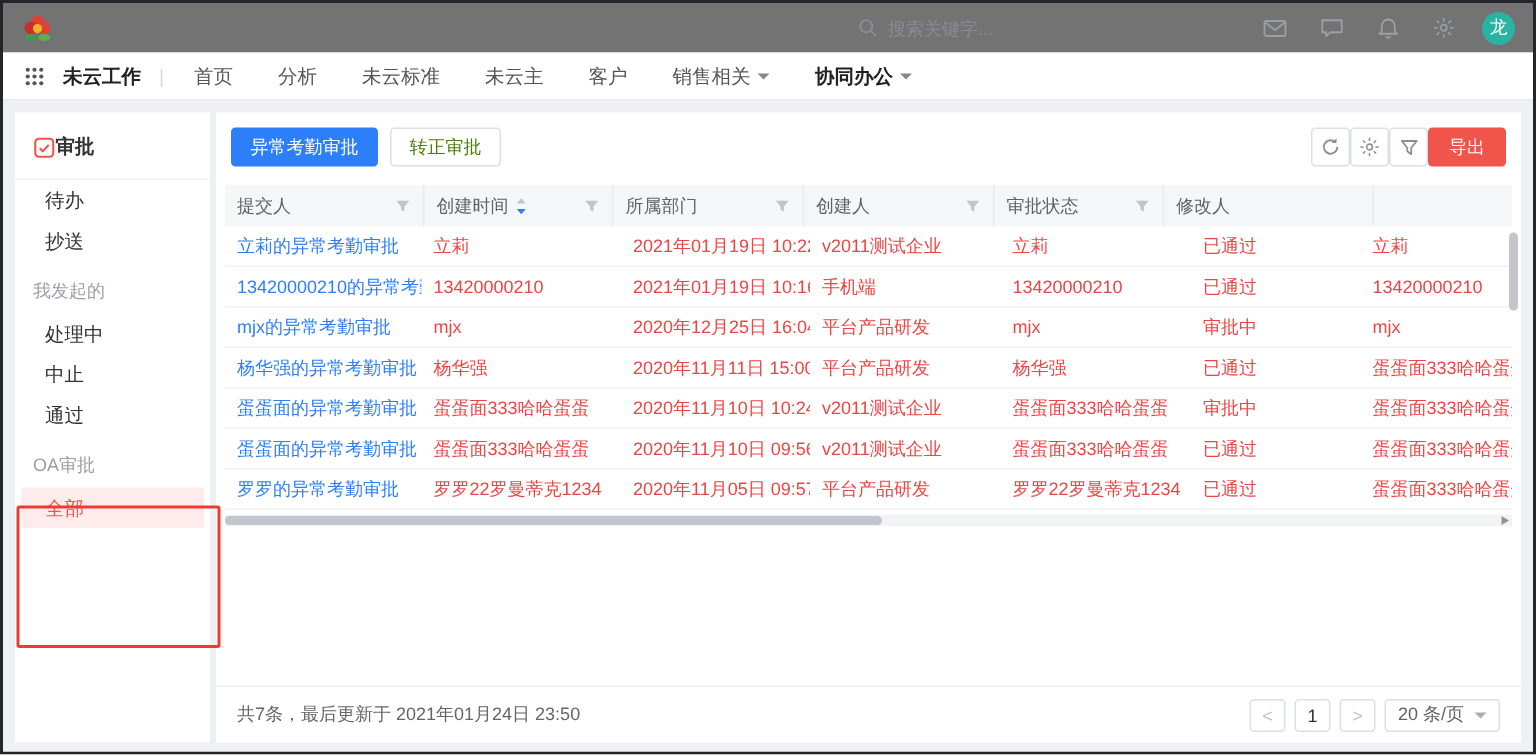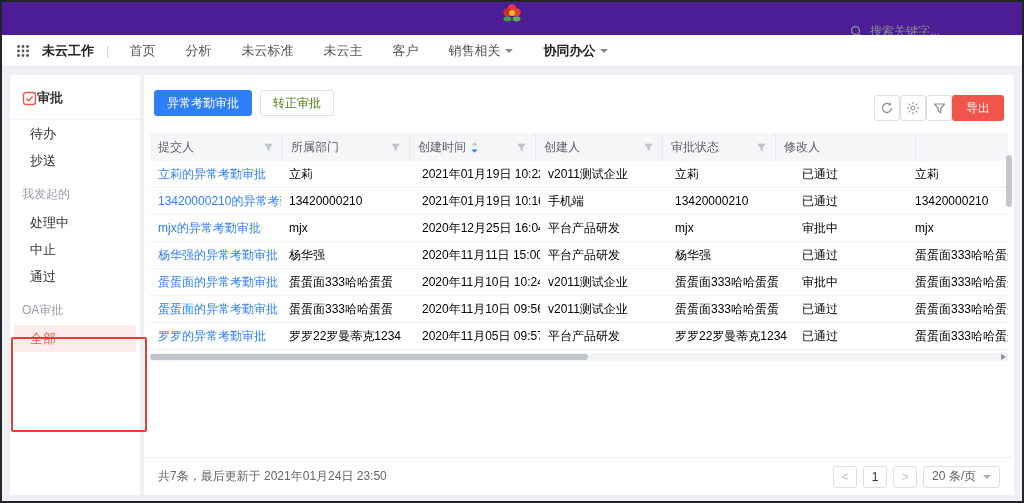--- a/index.html
+++ b/index.html
@@ -1,20 +1,20 @@
 <!DOCTYPE html>
 <html style="--accent-blue: #2d7ff9; --accent-red: #f0544a; --annotation-red: #ee3a33; --avatar-teal: #2ab3a3; --link-blue: #2d7ff9;"><head>
 <meta charset="utf-8">
 <style>
   *{box-sizing:border-box;margin:0;padding:0;font-family:"Liberation Sans","DejaVu Sans",sans-serif;}
   html,body{width:1024px;height:503px;overflow:hidden;background:#fff;}
   #app{position:relative;width:1024px;height:503px;border:2px solid #23252a;background:#eef0f3;}
 
   
-  .topbar{position:absolute;top:0;left:0;right:0;height:33px;background:#4c1d95;display:flex;align-items:center;padding:0 12px;flex-direction:column;}
+  .topbar{position:absolute;top:0;left:0;right:0;height:33px;background:#737373;display:flex;align-items:center;padding:0 12px;}
   .logo{display:flex;align-items:center;}
   .tb-search{margin-left:auto;display:flex;align-items:center;gap:7px;}
   .tb-search input{background:transparent;border:none;outline:none;color:#cfd3da;font-size:12px;width:140px;}
   .tb-search input::placeholder{color:#868c97;}
   .tb-icons{display:flex;align-items:center;gap:22px;margin-left:110px;}
   .tb-ic{display:flex;align-items:center;cursor:pointer;}
   .avatar{width:22px;height:22px;border-radius:50%;background:var(--avatar-teal,#2ab3a3);color:#fff;font-size:12px;display:flex;align-items:center;justify-content:center;margin-left:18px;cursor:pointer;}
 
   
   .navbar{position:absolute;top:33px;left:0;right:0;height:32px;background:#fff;border-bottom:1px solid #e7e9ec;display:flex;align-items:center;padding:0 14px;font-size:13px;color:#555;}
@@ -36,32 +36,32 @@
   .side-item{height:27px;line-height:15px;padding:6px 12px 6px 20px;font-size:13px;color:#333;cursor:pointer;}
   .side-item.active{color:var(--accent-red,#f0544a);background:#fdeceb;margin:0 4px;padding-left:16px;border-radius:2px;}
   .annotation{position:absolute;left:1px;top:262px;width:136px;height:95px;border:2px solid var(--annotation-red,#ee3a33);border-radius:2px;pointer-events:none;z-index:3;}
 
   
   .main{position:absolute;left:142px;top:8px;right:8px;bottom:6px;background:#fff;}
   .toolbar{display:flex;align-items:center;padding:10px 10px 8px;}
   .tab-bar{display:flex;align-items:center;}
   .tab{height:26px;line-height:24px;padding:0 12px;border:1px solid #dcdfe6;background:#fff;color:#4d7c0f;font-size:12px;border-radius:3px;margin-right:8px;cursor:pointer;white-space:nowrap;}
   .tab.active{background:var(--accent-blue,#2d7ff9);border-color:var(--accent-blue,#2d7ff9);color:#fff;}
-  .tool-actions{margin-left:auto;display:flex;align-items:center;gap:0;margin-top:10px;}
+  .tool-actions{margin-left:auto;display:flex;align-items:center;gap:0;}
   .tool-btn{width:26px;height:26px;border:1px solid #dcdfe6;border-radius:3px;display:inline-flex;align-items:center;justify-content:center;background:#fff;cursor:pointer;}
   .export-btn{height:26px;padding:0 14px;border-radius:3px;background:var(--accent-red,#f0544a);color:#fff;display:inline-flex;align-items:center;font-size:12px;cursor:pointer;}
 
   
   .table-wrap{margin:4px 6px 0;overflow:hidden;}
   .thead{display:flex;background:#f5f6f8;height:28px;min-width:900px;}
   .th{display:flex;align-items:center;justify-content:space-between;padding:0 8px;font-size:12px;color:#606266;border-right:1px solid #e8eaed;height:100%;flex:none;cursor:pointer;}
   .th-left{display:flex;align-items:center;gap:4px;white-space:nowrap;overflow:hidden;}
   .th-icons{display:flex;align-items:center;margin-left:4px;}
   .tr{display:flex;height:27px;align-items:center;border-bottom:1px solid #f0f1f2;min-width:900px;cursor:pointer;}
-  .td{padding:0 8px;font-size:12px;color:#000000;white-space:nowrap;overflow:hidden;text-overflow:clip;flex:none;}
+  .td{padding:0 8px;font-size:12px;color:#ef4444;white-space:nowrap;overflow:hidden;text-overflow:clip;flex:none;}
   .td.link{color:var(--accent-blue,#2d7ff9);cursor:pointer;}
   .hscroll{height:8px;background:#f2f3f5;position:relative;margin-top:3px;}
   .hthumb{position:absolute;left:0;top:1px;height:6px;width:51%;background:#c1c4cb;border-radius:3px;cursor:grab;}
   .harrow{position:absolute;right:2px;top:1px;width:0;height:0;border-top:3px solid transparent;border-bottom:3px solid transparent;border-left:5px solid #909399;}
   .vscroll{position:absolute;right:2px;top:80px;width:6px;height:52px;background:#c4c6cc;border-radius:3px;cursor:grab;}
 
   
   .panel-footer{position:absolute;left:0;right:0;bottom:0;height:38px;border-top:1px solid #eceef1;display:flex;align-items:center;padding:0 14px;font-size:12px;color:#666;background:#fff;}
   .pager{margin-left:auto;display:flex;align-items:center;gap:6px;}
   .pg{min-width:24px;height:22px;border:1px solid #dcdfe6;border-radius:3px;display:inline-flex;align-items:center;justify-content:center;font-size:12px;color:#606266;background:#fff;cursor:pointer;}
@@ -226,33 +226,33 @@
       <div class="table-wrap">
         <div class="thead">
             <div class="th" style="width: 133px;">
               <span class="th-left">提交人</span>
               <span class="th-icons">
                 <svg width="11" height="11" viewBox="0 0 11 11">
                   <path d="M1.2 1.8h8.6L6.6 5.9v3.3L4.4 7.8V5.9z" fill="#c0c4cc"></path>
                 </svg>
               </span>
             </div>
-            <div class="th" style="width: 127px;">
-              <span class="th-left">所属部门</span>
-              <span class="th-icons">
-                <svg width="11" height="11" viewBox="0 0 11 11">
-                  <path d="M1.2 1.8h8.6L6.6 5.9v3.3L4.4 7.8V5.9z" fill="#c0c4cc"></path>
-                </svg>
-              </span>
-            </div>
             <div class="th" style="width: 126px;">
               <span class="th-left">创建时间<svg width="9" height="13" viewBox="0 0 9 13">
                   <path d="M4.5 1.2L7.5 4.6h-6z" fill="#c0c4cc"></path>
                   <path d="M4.5 11.8L1.5 8.4h6z" fill="#2d7ff9"></path>
                 </svg></span>
+              <span class="th-icons">
+                <svg width="11" height="11" viewBox="0 0 11 11">
+                  <path d="M1.2 1.8h8.6L6.6 5.9v3.3L4.4 7.8V5.9z" fill="#c0c4cc"></path>
+                </svg>
+              </span>
+            </div>
+            <div class="th" style="width: 127px;">
+              <span class="th-left">所属部门</span>
               <span class="th-icons">
                 <svg width="11" height="11" viewBox="0 0 11 11">
                   <path d="M1.2 1.8h8.6L6.6 5.9v3.3L4.4 7.8V5.9z" fill="#c0c4cc"></path>
                 </svg>
               </span>
             </div>
             <div class="th" style="width: 127px;">
               <span class="th-left">创建人</span>
               <span class="th-icons">
                 <svg width="11" height="11" viewBox="0 0 11 11">

